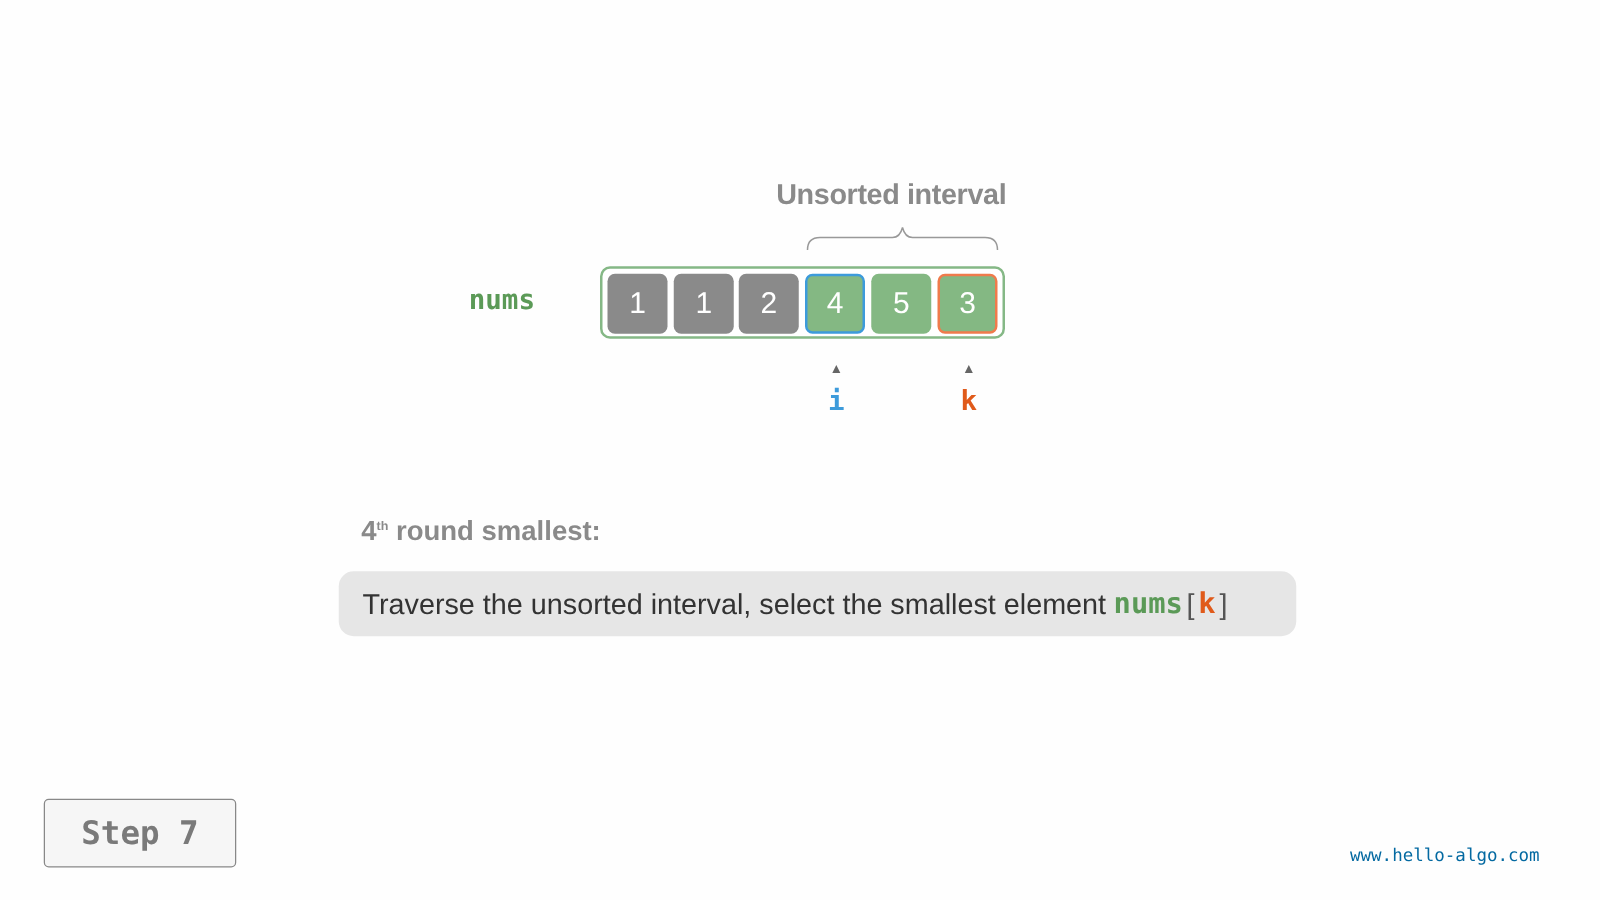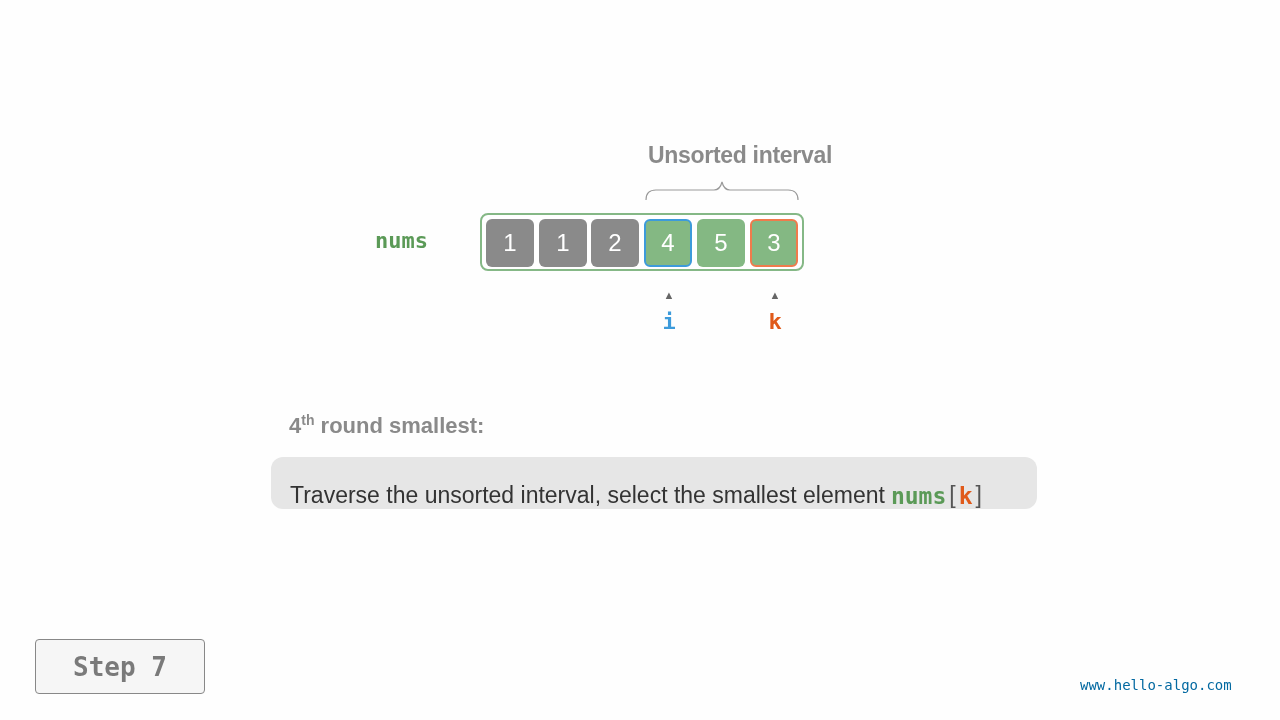--- a/index.html
+++ b/index.html
@@ -2,21 +2,21 @@
 <html><head>
   <meta charset="utf-8">
   <style>
     html, body { margin:0; padding:0; }
     body {
       width:1280px; height:720px; background:#fefefe; position:relative; overflow:hidden;
       font-family:"Liberation Sans", sans-serif;
     }
     .abs { position:absolute; }
     .interval-label {
-      left:640px; top:142px; width:200px; text-align:center;
+      left:613px; top:142px; width:200px; text-align:center;
       font-size:23px; font-weight:bold; color:#8a8a8a; letter-spacing:-0.3px;
     }
     .brace { left:644px; top:178px; }
     .nums-label {
       left:375px; top:228px; font-family:"DejaVu Sans Mono", monospace;
       font-weight:bold; font-size:22px; color:#5b9a57;
     }
     .array-frame {
       left:480px; top:213px; width:320px; height:54px;
       border:2px solid #85b886; border-radius:8px; background:#fff;
@@ -31,31 +31,31 @@
     .cell.blue-border { border:2px solid #3d9bdb; }
     .cell.orange-border { border:2px solid #ef7b4c; }
     .pointer { text-align:center; width:20px; }
     .arrow { font-size:11px; color:#666; line-height:12px; }
     .ptr-label {
       font-family:"DejaVu Sans Mono", monospace; font-weight:bold; font-size:22px;
     }
     .round-title {
       left:289px; top:412px; font-size:22px; font-weight:bold; color:#8a8a8a;
     }
-    .round-title sup { font-size:14px;margin-top:32px; }
+    .round-title sup { font-size:10px;margin-top:32px; }
     .desc-box {
       left:271px; top:457px; width:766px; height:52px; background:#e6e6e6;
       border-radius:12px; box-sizing:border-box; padding-left:19px;
-      display:flex; align-items:flex-end; font-size:23px; color:#333;
+      display:flex; align-items:center; font-size:23px; color:#333;
     }
     .code-nums { font-family:"DejaVu Sans Mono", monospace; font-weight:bold; color:#5b9a57; margin-left:6px; }
     .bracket { color:#555; margin:0 3px; }
     .code-k { font-family:"DejaVu Sans Mono", monospace; font-weight:bold; color:#e05a1a; }
     .step-btn {
-      left:35px; top:639px; width:170px; height:55px; box-sizing:border-box;
+      left:35px; top:639px; width:154px; height:55px; box-sizing:border-box;
       border:1px solid #888; border-radius:4px; background:#f6f6f6;
       display:flex; align-items:center; justify-content:center;
       font-family:"DejaVu Sans Mono", monospace; font-weight:bold; font-size:26px; color:#7a7a7a;
     }
     .watermark {
       left:1080px; top:677px; font-family:"DejaVu Sans Mono", monospace; font-size:14px; color:#0369a1;
     }
   </style>
 </head>
 <body>

